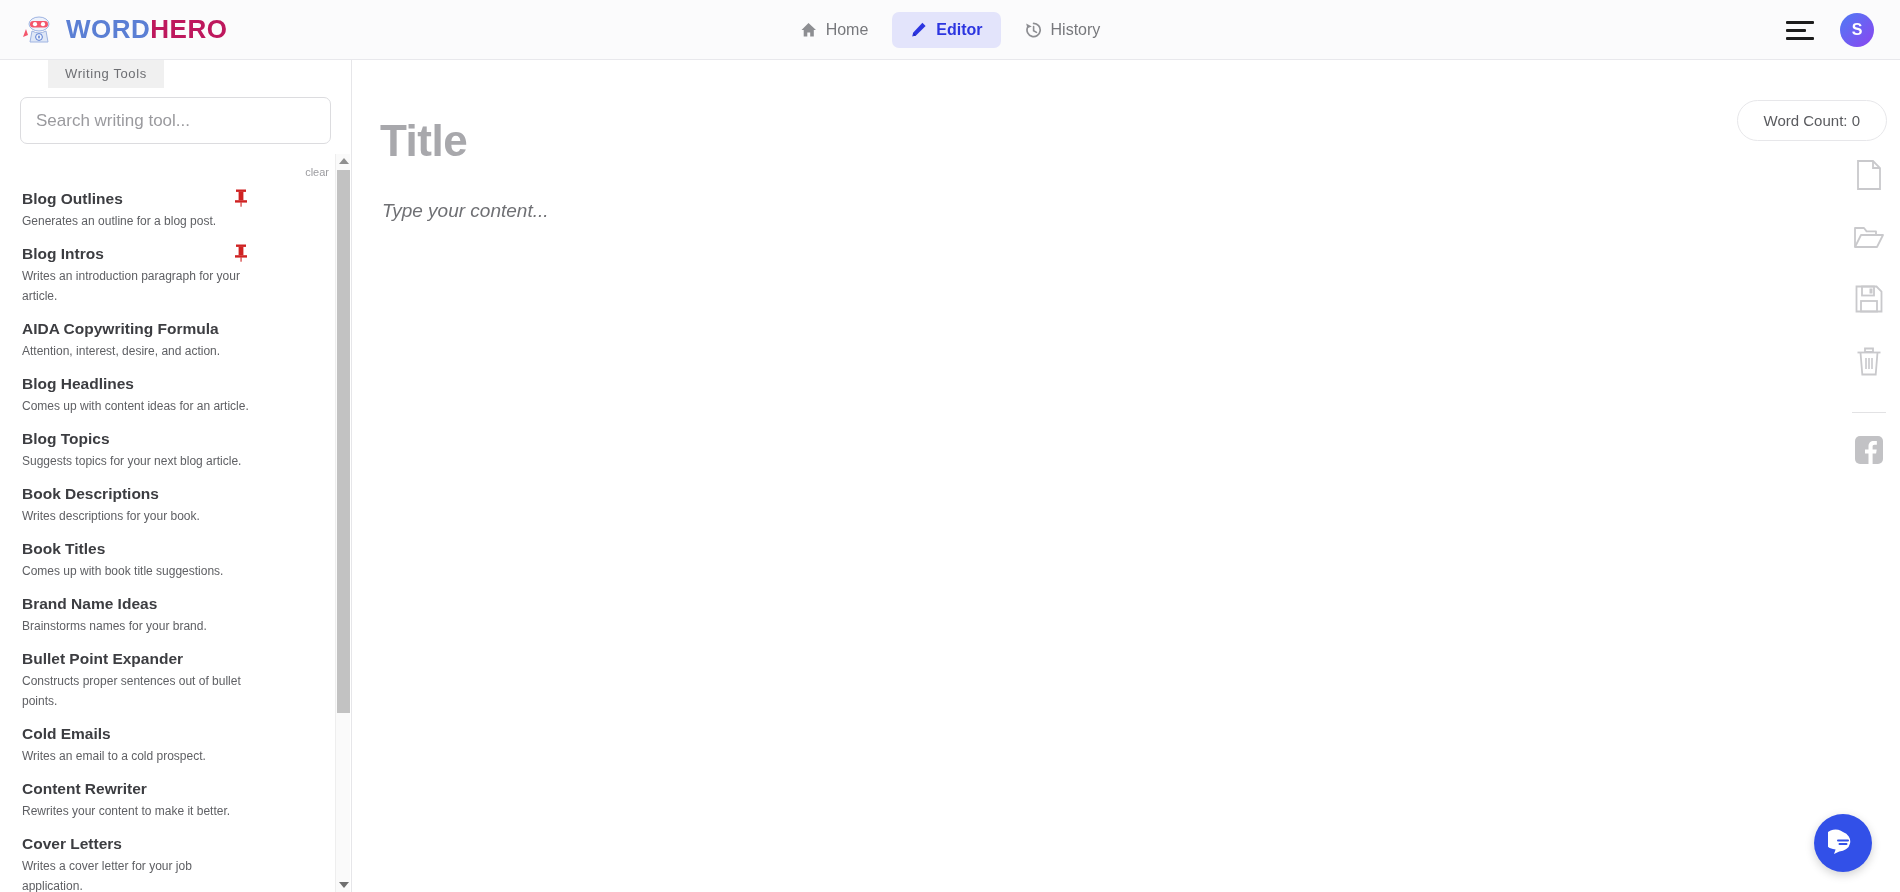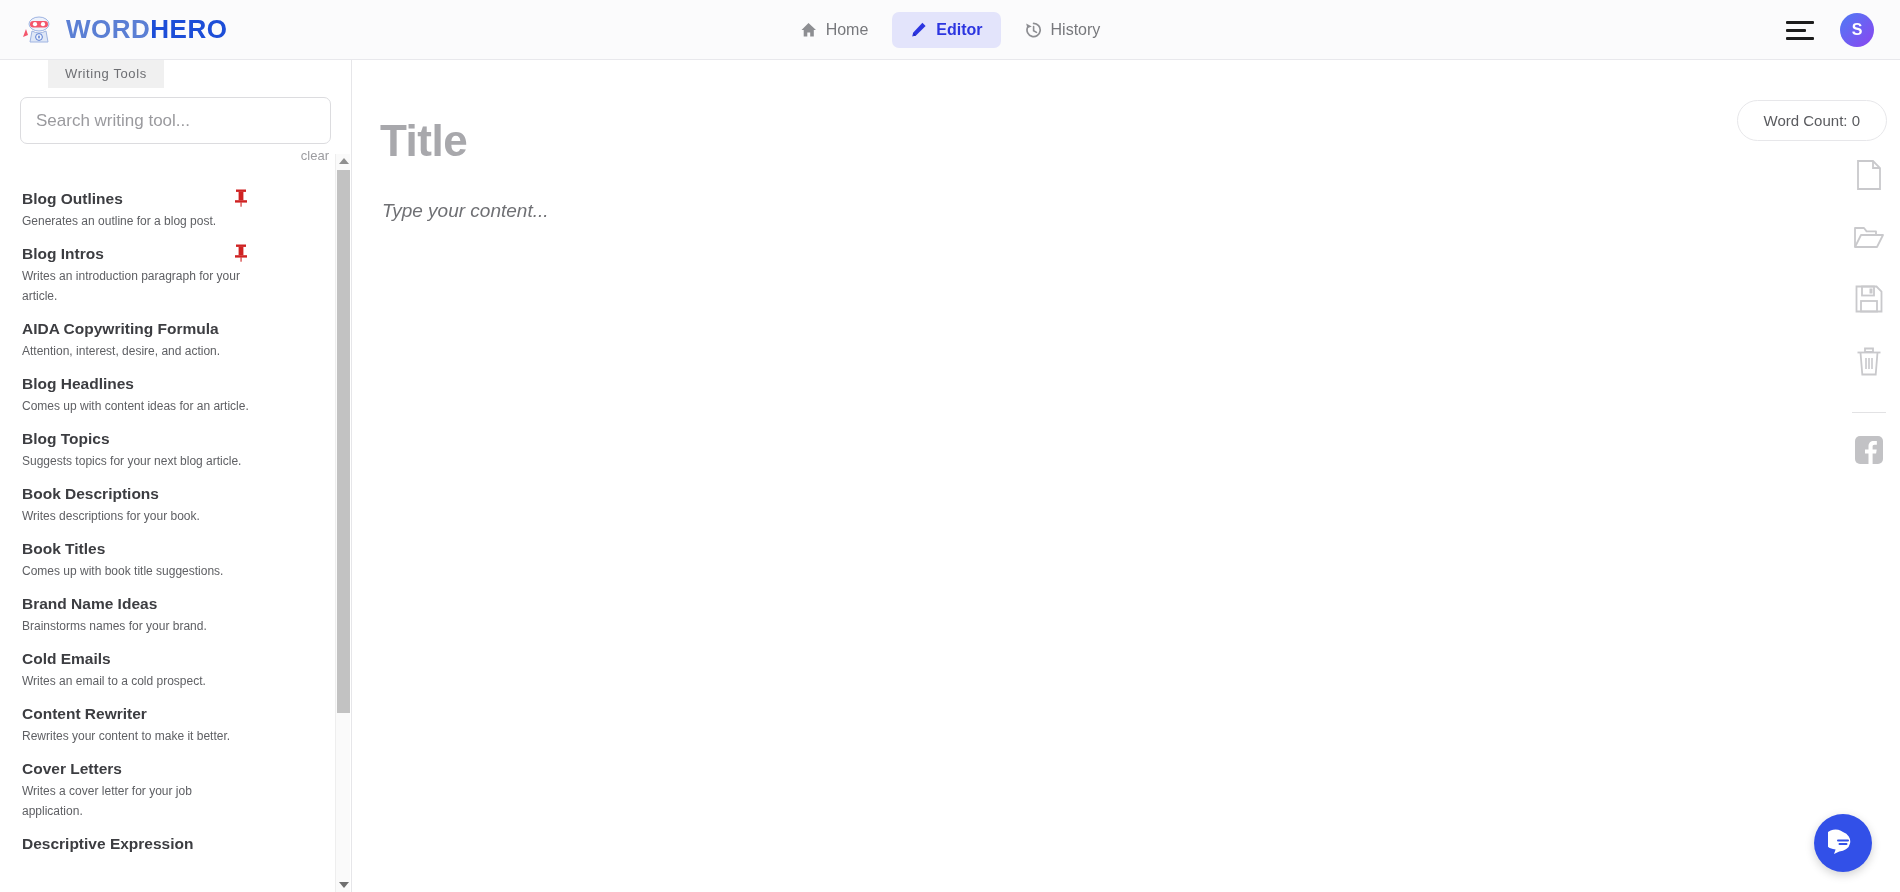--- a/index.html
+++ b/index.html
@@ -20,21 +20,21 @@
   }
   .logo-wrap {
     display: flex; align-items: center; gap: 10px;
     margin-left: 22px;
   }
   .logo-mark { width: 34px; height: 30px; display: block; }
   .logo-text {
     font-size: 26px; font-weight: bold; letter-spacing: 0.5px;
   }
   .logo-word { color: #5b7fd4; }
-  .logo-hero { color: #1d4ed8; margin-top: 36px; }
+  .logo-hero { color: #be185d; margin-top: 36px; }
 
   .nav {
     position: absolute; left: 0; right: 0;
     display: flex; align-items: center; justify-content: center;
     gap: 6px; pointer-events: none;
   }
   .nav > * { pointer-events: auto; }
   .nav-item {
     display: flex; align-items: center; gap: 9px;
     padding: 9px 18px; border-radius: 7px;
@@ -85,22 +85,22 @@
   .search-input {
     width: 100%; height: 47px;
     border: 1px solid #dcdcdf; border-radius: 7px;
     padding: 0 15px; font-size: 17px; color: #454549;
     font-family: "Liberation Sans", sans-serif;
     outline: none; background: #fff;
   }
   .search-input::placeholder { color: #9a9a9e; }
   .clear-link {
     display: block; text-align: right;
-    padding: 4px 22px 0 0; font-size: 13px;
-    color: #9c9ca0; cursor: pointer;
+    padding: 4px 22px 0 0; font-size: 11px;
+    color: #9c9ca0; cursor: pointer; margin-top: 18px;
   }
 
   .tool-list {
     position: absolute; top: 122px; left: 0;
     width: 300px; height: 710px;
     overflow: hidden; padding-right: 18px;
   }
   .tool-item {
     position: relative; padding: 6px 30px 6px 22px;
     cursor: pointer;
@@ -301,20 +301,24 @@
       </div>
       <div class="tool-item">
         <div class="tool-title">Book Titles</div>
         <div class="tool-desc">Comes up with book title suggestions.</div>
       </div>
       <div class="tool-item">
         <div class="tool-title">Brand Name Ideas</div>
         <div class="tool-desc">Brainstorms names for your brand.</div>
       </div>
       <div class="tool-item">
+        <div class="tool-title">Bullet Point Expander</div>
+        <div class="tool-desc">Constructs proper sentences out of bullet points.</div>
+      </div>
+      <div class="tool-item">
         <div class="tool-title">Cold Emails</div>
         <div class="tool-desc">Writes an email to a cold prospect.</div>
       </div>
       <div class="tool-item">
         <div class="tool-title">Content Rewriter</div>
         <div class="tool-desc">Rewrites your content to make it better.</div>
       </div>
       <div class="tool-item">
         <div class="tool-title">Cover Letters</div>
         <div class="tool-desc">Writes a cover letter for your job application.</div>

